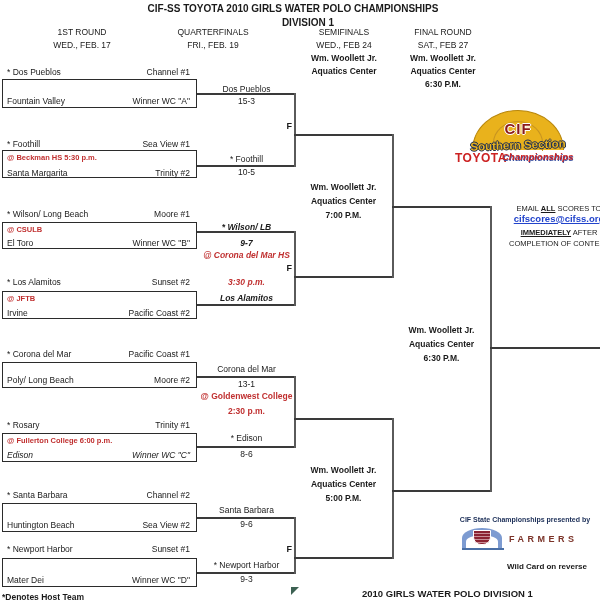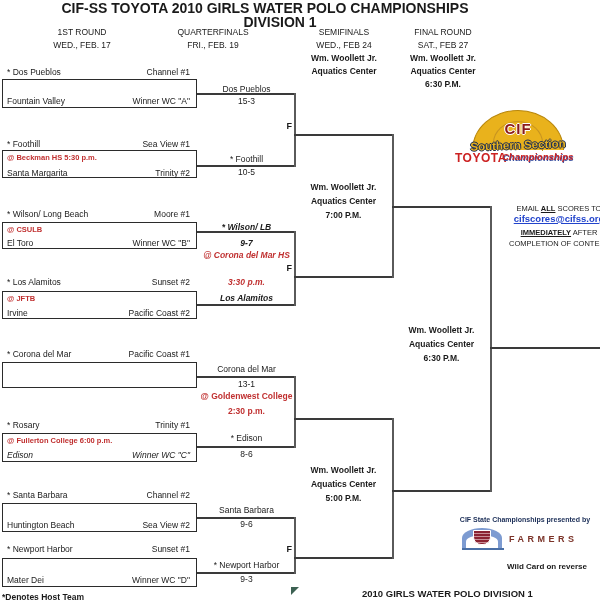--- a/index.html
+++ b/index.html
@@ -2,21 +2,21 @@
 <html><head>
 <meta charset="utf-8">
 <style>
   html,body{margin:0;padding:0;background:#fff;}
   #canvas{position:relative;width:600px;height:608px;background:#fff;overflow:hidden;
           font-family:"Liberation Sans",sans-serif;color:#1a1a1a;}
   .abs{position:absolute;}
   .ctr{text-align:center;}
   .b{font-weight:bold;}
   .i{font-style:italic;}
-  .t95{font-size:14px;line-height:11px;}
+  .t95{font-size:10px;line-height:11px;padding-left:28px;}
   .hd{font-size:8.5px;line-height:13px;}
   .red{color:#c03030;font-weight:bold;font-size:7.5px;line-height:9px;}
   .row{position:absolute;left:7px;width:183px;display:flex;justify-content:space-between;font-size:8.5px;line-height:10px;white-space:nowrap;gap:32px;}
   .gbox{position:absolute;left:2px;width:195px;border:1.5px solid #2b2b2b;box-sizing:border-box;background:transparent;}
   .hline{position:absolute;height:1.5px;background:#3a3a3a;}
   .vline{position:absolute;width:2px;background:#5a5a5a;}
   .win{position:absolute;left:197px;width:99px;text-align:center;font-size:8.5px;line-height:10px;white-space:nowrap;}
   .emph{font-weight:bold;font-style:italic;}
   .fmark{position:absolute;left:260px;width:32px;text-align:right;font-size:9px;font-weight:bold;line-height:10px;}
   .info{position:absolute;width:95px;text-align:center;font-weight:bold;font-size:8.5px;line-height:14px;}
@@ -120,20 +120,24 @@
   <div class="row" style="top:308px;">
     <span>Irvine</span>
     <span>Pacific Coast #2</span>
   </div>
 
   <div class="row" style="top:349px;">
     <span>* Corona del Mar</span>
     <span>Pacific Coast #1</span>
   </div>
   <div class="gbox" style="top:362px;height:26px;"></div>
+  <div class="row" style="top:375px;">
+    <span>Poly/ Long Beach</span>
+    <span>Moore #2</span>
+  </div>
 
   <div class="row" style="top:420px;">
     <span>* Rosary</span>
     <span>Trinity #1</span>
   </div>
   <div class="gbox" style="top:433px;height:29px;"></div>
   <div class="abs red" style="left:7px;top:436px;">@ Fullerton College 6:00 p.m.</div>
   <div class="row" style="top:450px;font-style:italic;">
     <span>Edison</span>
     <span>Winner WC "C"</span>

